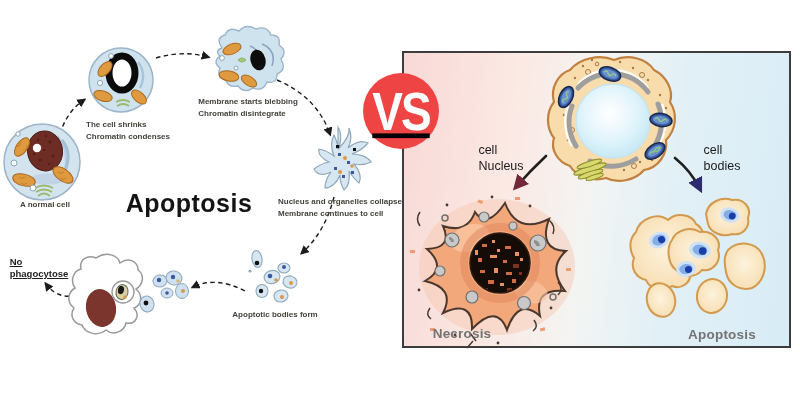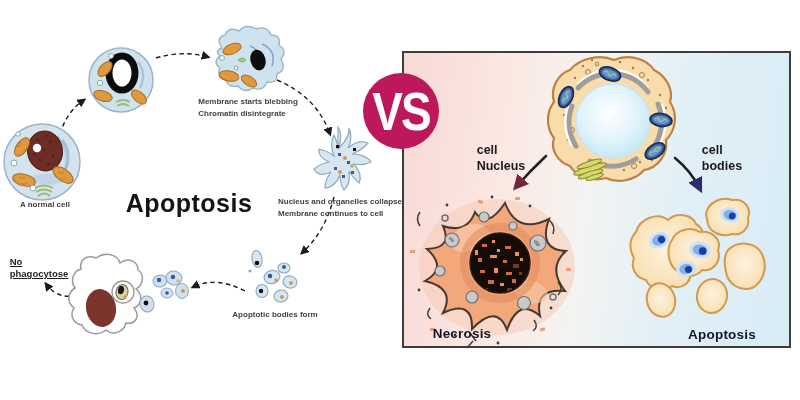--- a/index.html
+++ b/index.html
@@ -9,22 +9,22 @@
   }
   #stage svg{position:absolute;left:0;top:0;}
   .lbl{
     position:absolute;transform:translateX(-50%);
     font-weight:600;font-size:8px;color:#45423a;line-height:1.45;white-space:nowrap;
   }
   .lbl-title{
     font-size:25px;font-weight:700;color:#141414;letter-spacing:.5px;
   }
   .lbl-noinf{font-size:9.5px;font-weight:700;color:#1e1e1e;line-height:1.25;text-decoration:underline;}
-  .lbl-path{font-size:12.5px;font-weight:700;color:#1b1b1b;line-height:1.3;}
-  .lbl-outcome{font-size:13.5px;font-weight:700;color:#0f172a;letter-spacing:.2px;}
+  .lbl-path{font-size:12.5px;font-weight:400;color:#1b1b1b;line-height:1.3;}
+  .lbl-outcome{font-size:13.5px;font-weight:700;color:#737373;letter-spacing:.2px;}
   #right-panel{
     position:absolute;left:402px;top:51px;width:389px;height:297px;
     border:2px solid #3d3d3d;box-sizing:border-box;
     background:linear-gradient(97deg,#f8d9d6 0%,#fbe9e4 28%,#f3f4f2 48%,#e2f0f6 68%,#d8ecf6 100%);
   }
   #vs-badge{
     position:absolute;left:363px;top:73px;width:76px;height:76px;border-radius:50%;
     background:#8dc63f;display:flex;align-items:center;justify-content:center;z-index:5;
   }
   #vs-badge span{
@@ -414,30 +414,34 @@
         </g>
         <g transform="translate(730 215) rotate(14)">
           <ellipse rx="10" ry="7.6" fill="#cfe2f5"></ellipse>
             <ellipse rx="6.6" ry="4.8" fill="#86aee6"></ellipse>
           <circle cx="2.4" cy=".4" r="3.4" fill="#1b3da8"></circle>
         </g>
       </g>
     </g>
   </svg>
 
-  <div id="vs-badge" style="background: #be185d;">
+  <div id="vs-badge" style="background: #ef4444; text-decoration: underline;">
     <span>VS</span>
   </div>
 
   <div class="lbl lbl-title" style="left:189px;top:185px">Apoptosis</div>
 
   <div class="lbl" style="left:45px;top:199px">
     <span>A normal cell</span>
   </div>
 
+  <div class="lbl" style="left:128px;top:119px">
+    <span>The cell shrinks</span><br>
+    <span>Chromatin condenses</span>
+  </div>
 
   <div class="lbl" style="left:248px;top:96px">
     <span>Membrane starts blebbing</span><br>
     <span>Chromatin disintegrate</span>
   </div>
 
   <div class="lbl" style="left:340px;top:196px">
     <span>Nucleus and organelles collapse</span><br>
     <span>Membrane continues to cell</span>
   </div>

